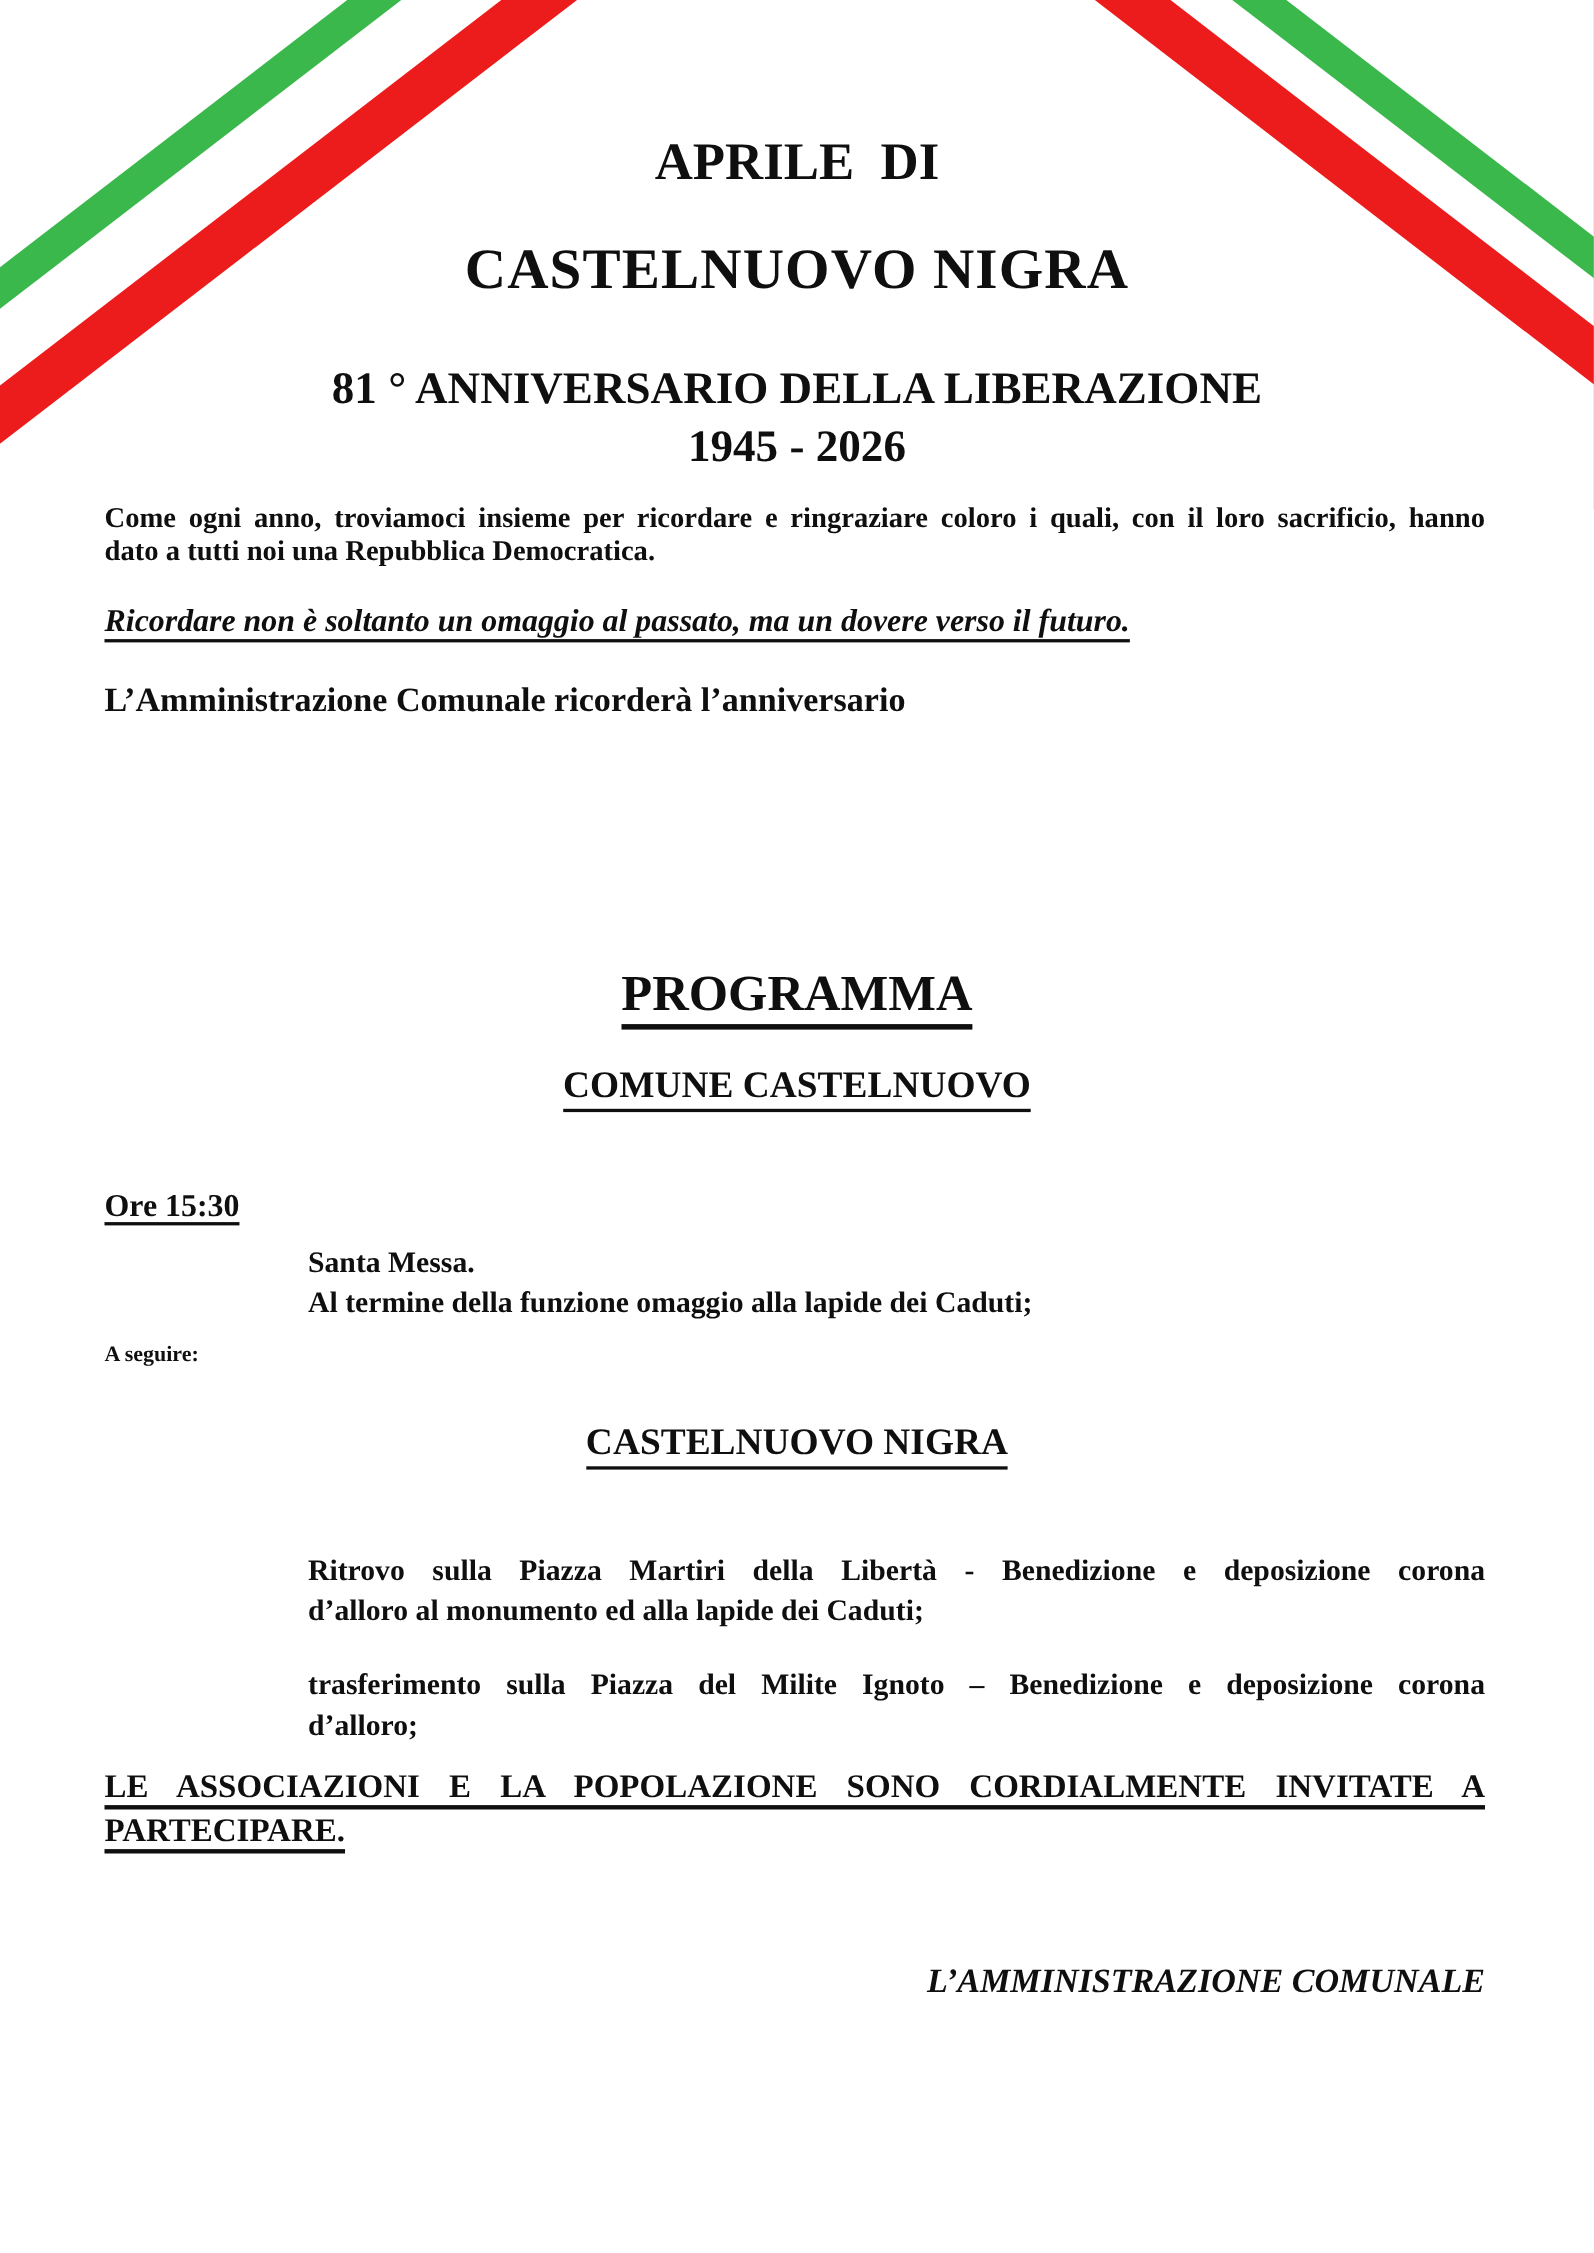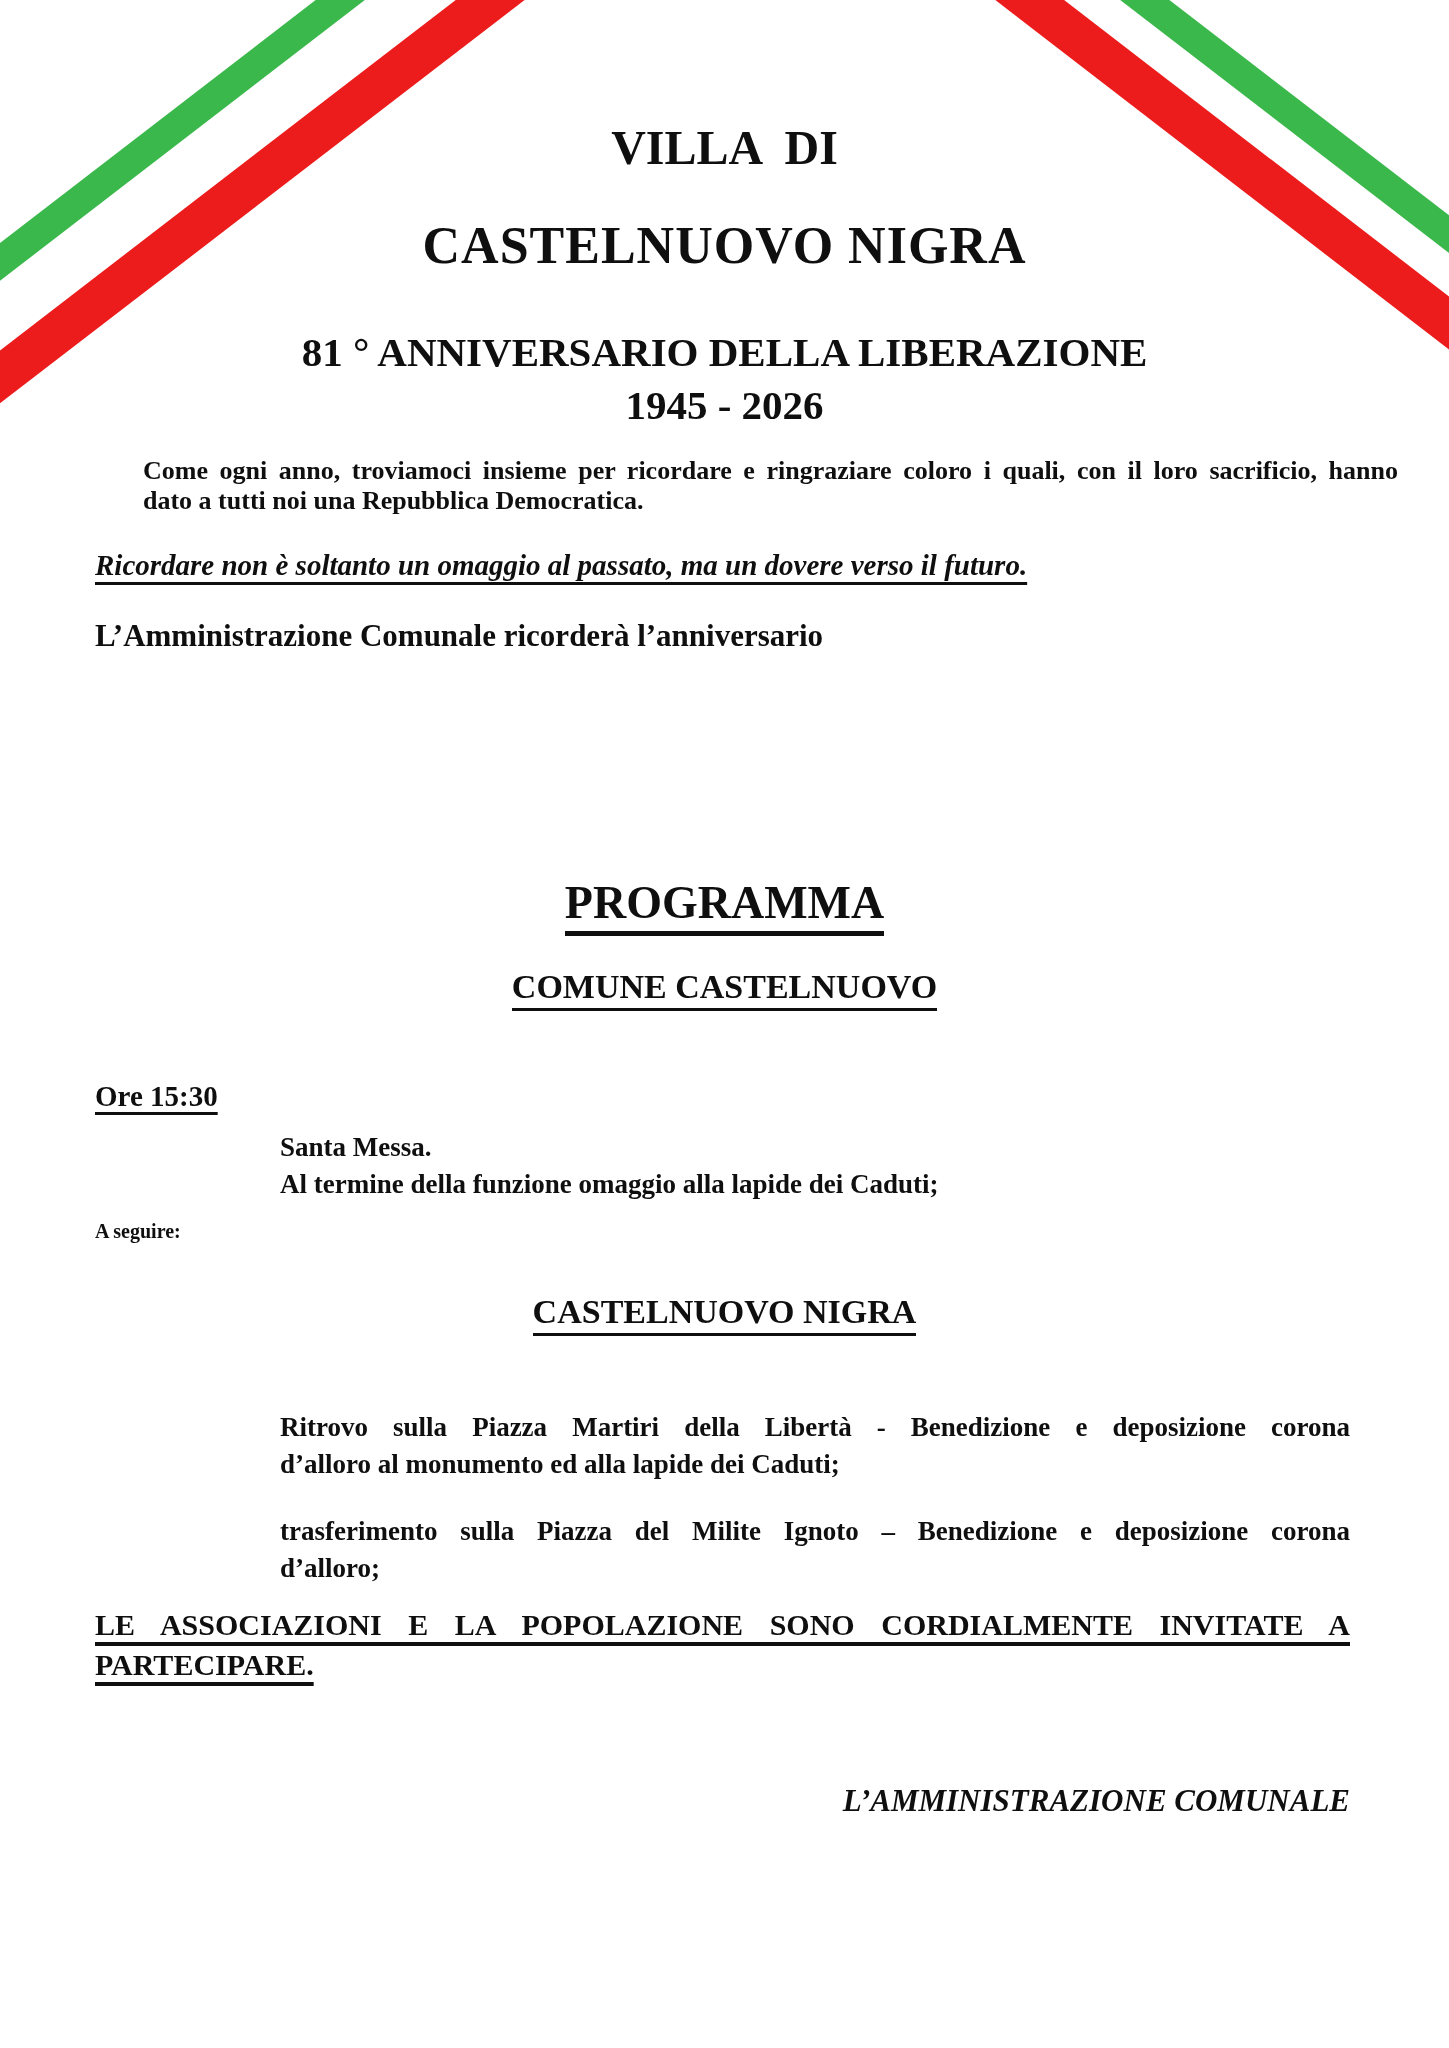--- a/index.html
+++ b/index.html
@@ -15,21 +15,21 @@
   .abs{position:absolute;}
   .center{left:0;width:1449px;text-align:center;}
   .pre{white-space:pre;}
   .body-col{left:95px;width:1255px;}
   .indent-col{left:280px;width:1070px;}
   .just{text-align:justify;text-align-last:justify;}
   .u-block{display:inline-block;border-bottom-style:solid;border-bottom-color:#0f0f0f;}
   .title-comune{font-size:48px;line-height:1.1;}
   .title-nigra{font-size:52px;line-height:1.1;letter-spacing:1px;}
   .title-anniv{font-size:41px;line-height:53px;}
-  .body-par{font-size:26px;line-height:30px;margin-left:48px;}
+  .body-par{font-size:26px;line-height:30px;}
   .motto{font-size:29px;font-style:italic;text-decoration:underline;text-decoration-thickness:3px;text-underline-offset:7px;}
   .announce{font-size:31px;}
   .sabato{font-size:62px;line-height:1.0;letter-spacing:1px;}
   .sabato-u{border-bottom-width:9px;padding-bottom:8px;}
   .programma{font-size:46px;line-height:1.0;}
   .programma-u{border-bottom-width:5px;padding-bottom:5px;}
   .loc-head{font-size:34px;line-height:1.0;}
   .loc-u{border-bottom-width:3px;padding-bottom:4px;}
   .prog-text{font-size:27px;line-height:37px;margin-top:48px;}
   .ore{font-size:29px;text-decoration:underline;text-decoration-thickness:3px;text-underline-offset:6px;}
@@ -43,21 +43,21 @@
 
 <div class="page">
 
   <svg class="stripes" width="1449" height="520" viewBox="0 0 1449 520">
     <line x1="-60" y1="308" x2="400" y2="-46" stroke="#3BB84C" stroke-width="30"></line>
     <line x1="-60" y1="423" x2="550" y2="-46" stroke="#ED1C1C" stroke-width="42"></line>
     <line x1="970" y1="-46" x2="1510" y2="370" stroke="#ED1C1C" stroke-width="42"></line>
     <line x1="1085" y1="-46" x2="1510" y2="281" stroke="#3BB84C" stroke-width="30"></line>
   </svg>
 
-  <div class="abs center title-comune pre" style="top:122px">VILLA  DI</div>
+  <div class="abs center title-comune pre" style="top:122px">APRILE  DI</div>
 
   <div class="abs center title-nigra" style="top:217px">CASTELNUOVO NIGRA</div>
 
   <div class="abs center title-anniv" style="top:326px">
     <div>81 ° ANNIVERSARIO DELLA LIBERAZIONE</div>
     <div>1945 - 2026</div>
   </div>
 
   <div class="abs body-col body-par" style="top:456px">
     <div class="just">Come ogni anno, troviamoci insieme per ricordare e ringraziare coloro i quali, con il loro sacrificio, hanno</div>

